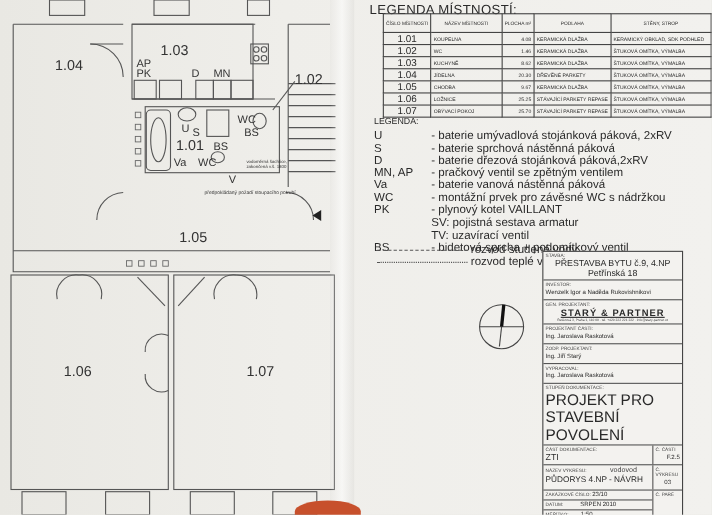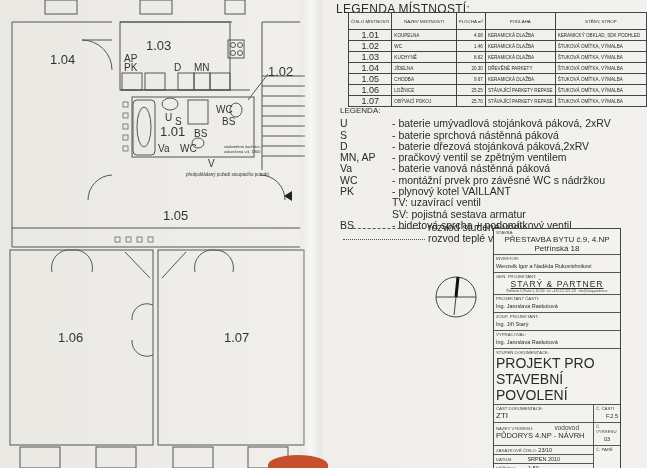--- a/index.html
+++ b/index.html
@@ -23,21 +23,21 @@
   .legend2 .k { width:52px; }
   .legend2 .indent { padding-left:52px; }
   .pipes { position:absolute; left:343px; top:222px; font-size:10.5px; line-height:11px; }
   .pipes .line { display:inline-block; width:82px; border-top:1px dashed #555; vertical-align:middle; margin-right:3px; }
   .compass { position:absolute; left:434px; top:275px; }
   .tb { position:absolute; left:493px; top:228px; width:126px; border:1px solid #444; background:#f3f2ef; font-size:4.5px; }
   .tb .cell { border-bottom:1px solid #555; padding:1px 2px; }
   .tb .big { font-size:8px; text-align:center; }
   .tb .small { font-size:4.3px; color:#444; }
   .tb .val { font-size:5.5px; padding:2px 0; }
-  .tb .brand { font-size:8.5px; font-weight:normal; text-align:center; text-decoration:underline; letter-spacing:1px; }
+  .tb .brand { font-size:8.5px; font-weight:bold; text-align:center; text-decoration:underline; letter-spacing:1px; }
   .tb .grid { display:flex; border-bottom:1px solid #555; }
   .tb .grid .l { flex:1; padding:1px 2px; border-right:1px solid #555; }
   .tb .grid .r { width:22px; padding:1px 2px; }
   .hand { position:absolute; left:268px; top:455px; width:60px; height:20px; border-radius:50% 50% 0 0; background:#c7502c; }
 </style>
 </head>
 <body>
 
 <div class="paper"></div>
 
@@ -236,22 +236,22 @@
       <span>- baterie vanová nástěnná páková</span>
     </div>
   <div class="row">
       <span class="k">WC</span>
       <span>- montážní prvek pro závěsné WC s nádržkou</span>
     </div>
   <div class="row">
       <span class="k">PK</span>
       <span>- plynový kotel VAILLANT</span>
     </div>
+  <div class="indent">SV: pojistná sestava armatur</div>
   <div class="indent">TV: uzavírací ventil</div>
-  <div class="indent">SV: pojistná sestava armatur</div>
   <div class="row">
       <span class="k">BS</span>
       <span>- bidetová sprcha + podomítkový ventil</span>
     </div>
 </div>
 
 <div class="pipes">
   <div><span class="line"></span><span>rozvod studené vody</span></div>
   <div><span class="line" style="border-top-style:dotted"></span><span>rozvod teplé vody</span></div>
 </div>

